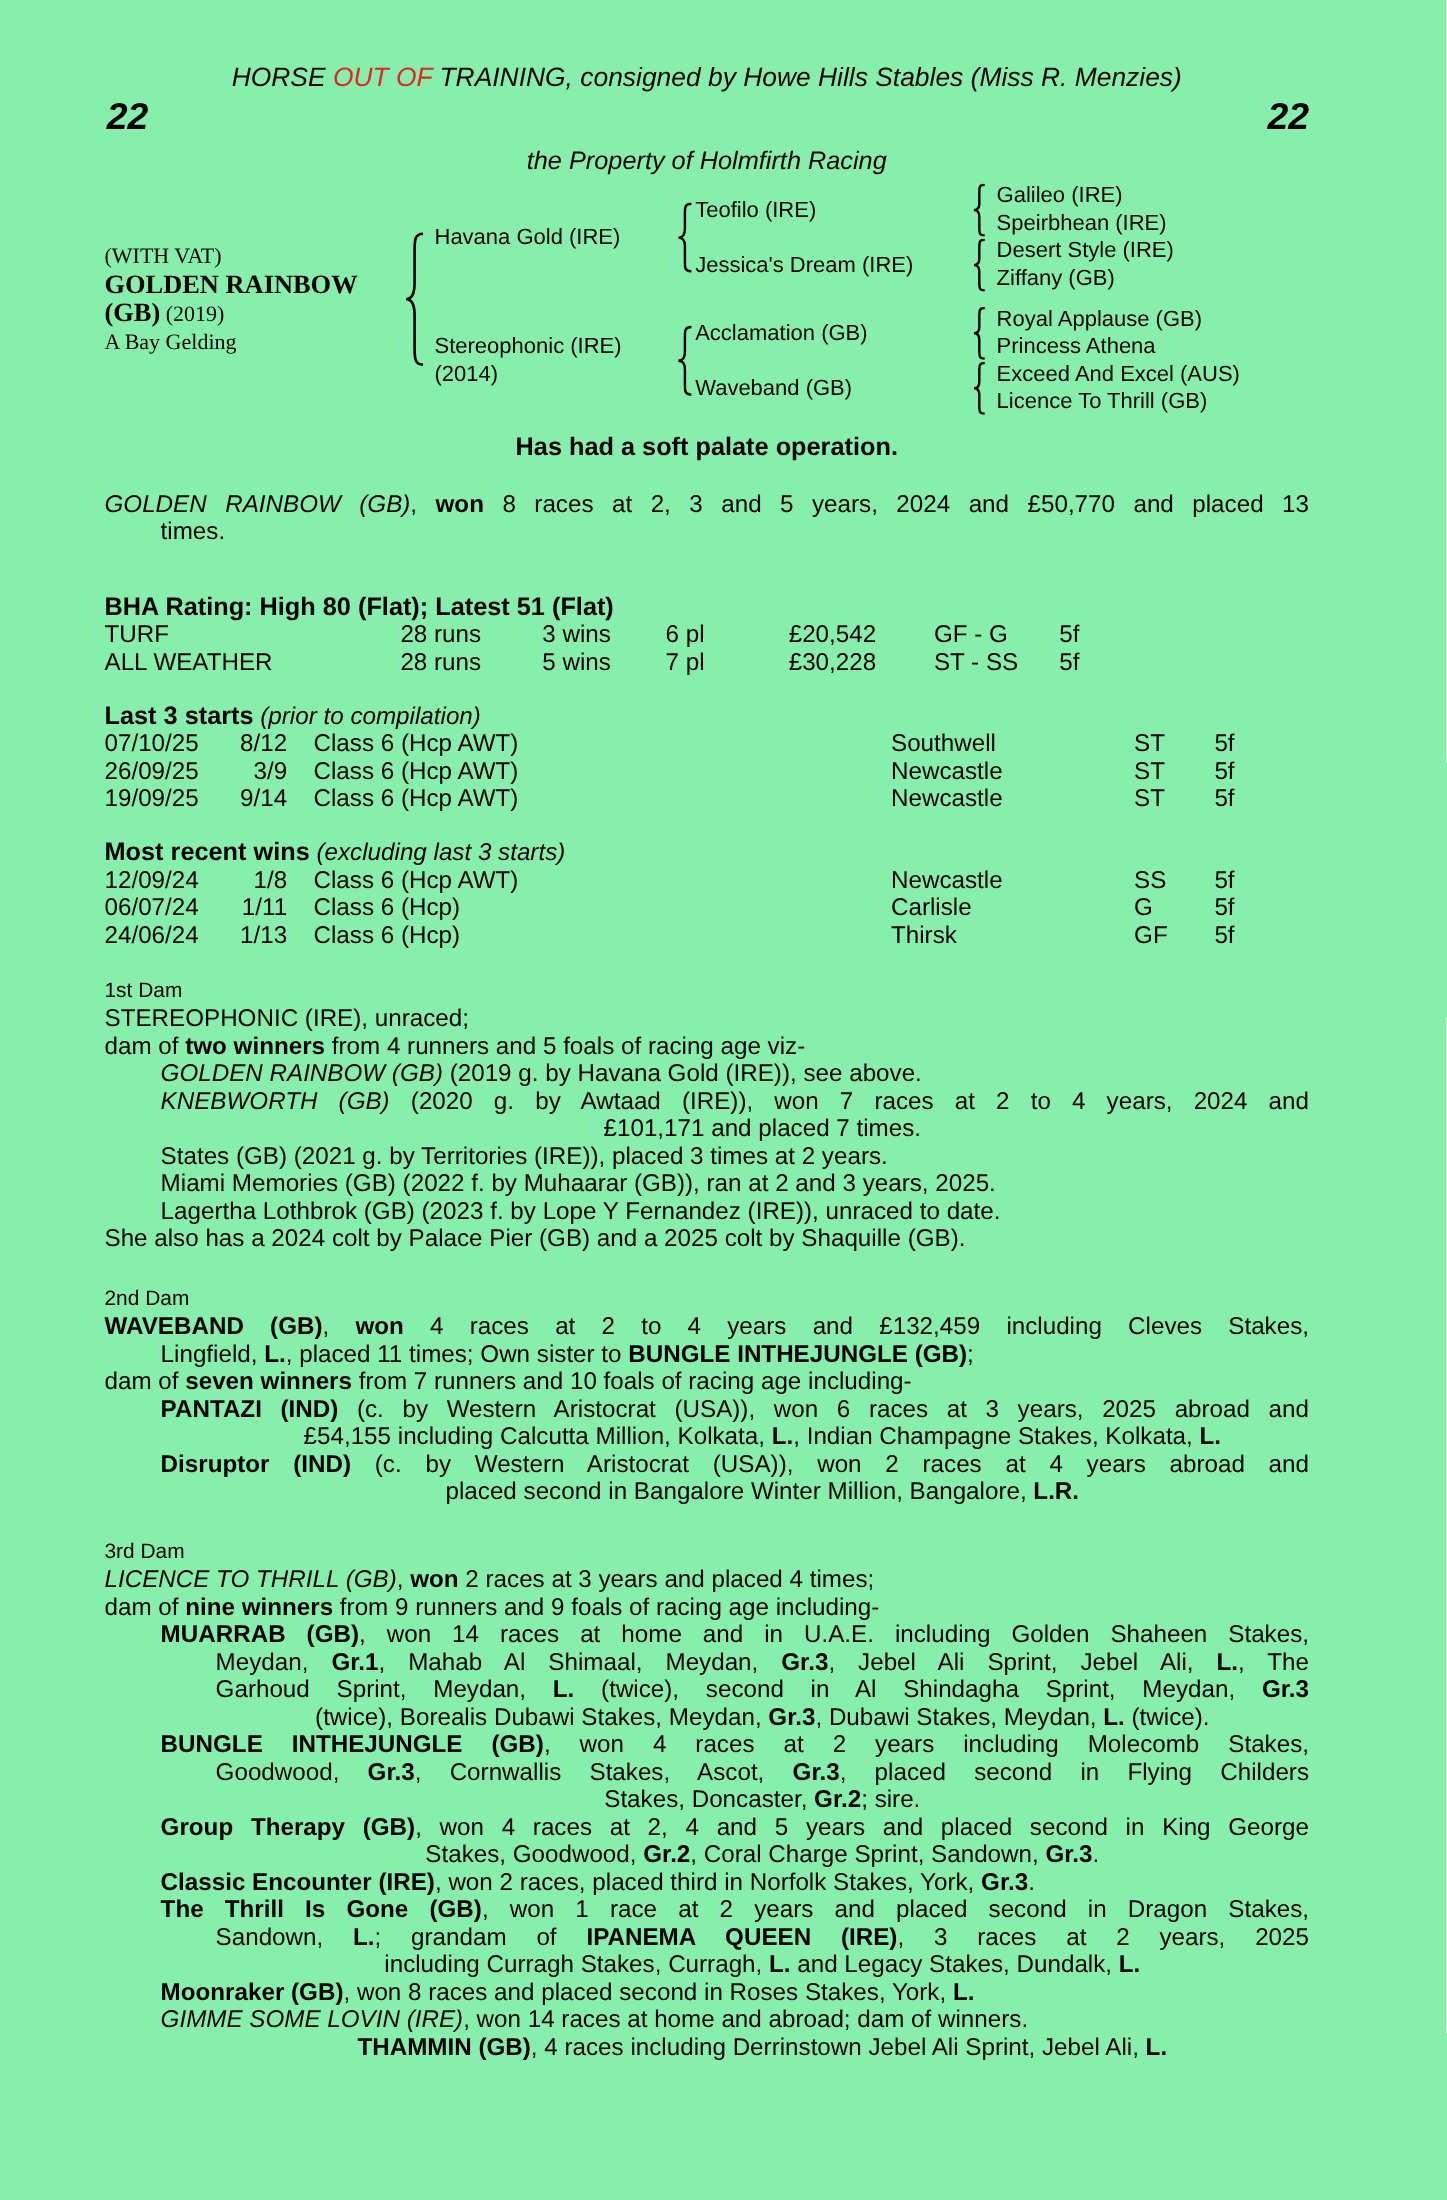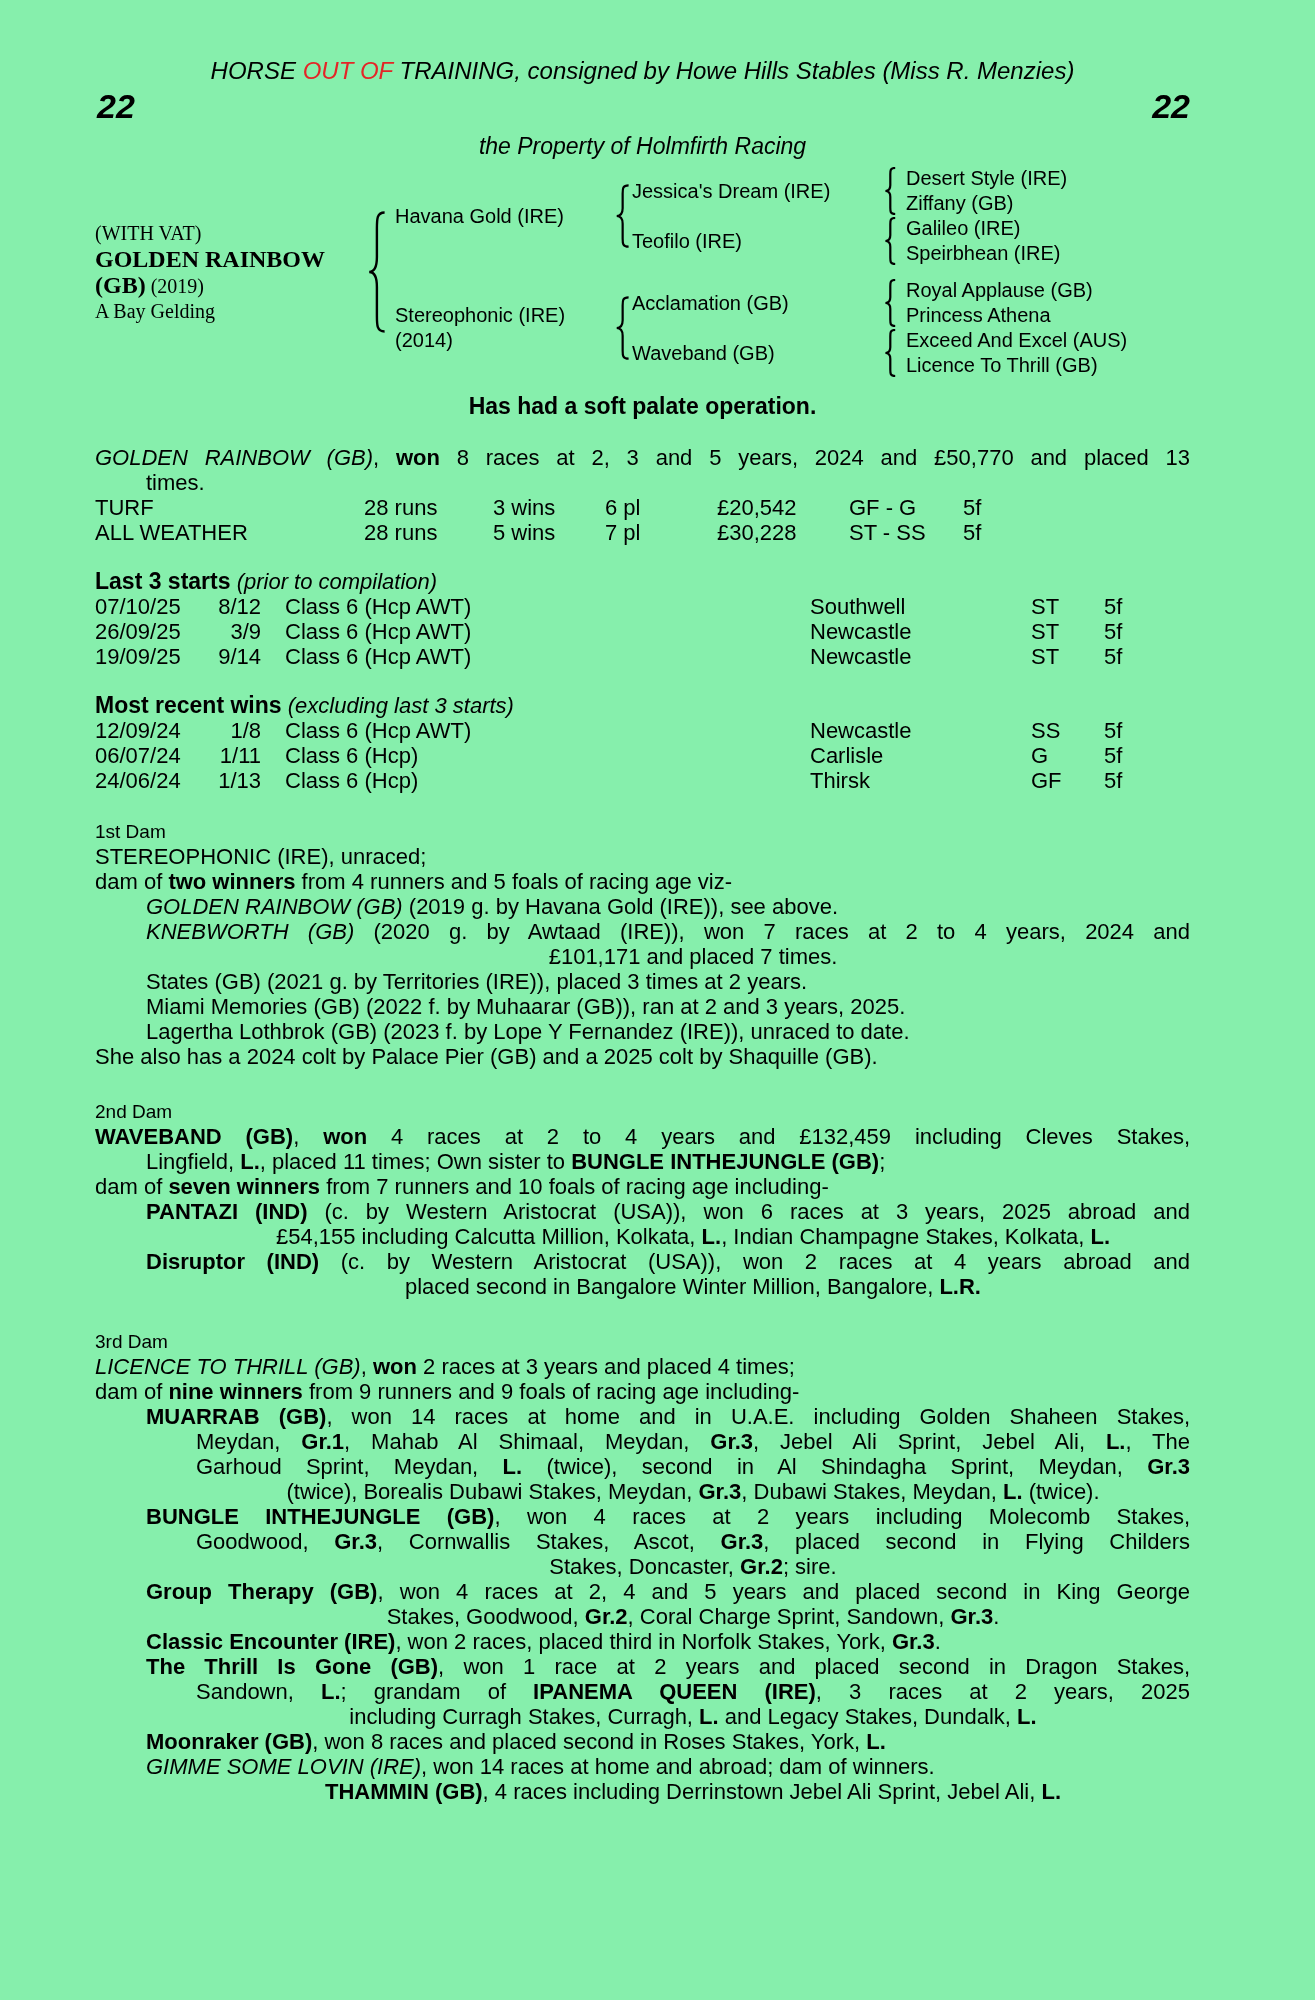--- a/index.html
+++ b/index.html
@@ -108,41 +108,41 @@
 
       <div class="ped-half">
         <div class="ped-parent-name">Havana Gold (IRE)</div>
         <span class="brace">
           <svg width="17" height="64" viewBox="0 0 20 100" preserveAspectRatio="none">
               <path d="M16 2 C9 2 9 7 9 15 L9 38 C9 46 7 50 2 50 C7 50 9 54 9 62 L9 85 C9 93 9 98 16 98" fill="none" stroke="#000" stroke-width="2.2" vector-effect="non-scaling-stroke"></path>
             </svg>
         </span>
         <div class="ped-children">
           <div class="ped-child">
+            <div class="ped-child-name">Teofilo (IRE)</div>
+            <span class="brace">
+              <svg width="14" height="48" viewBox="0 0 20 100" preserveAspectRatio="none">
+                  <path d="M16 2 C9 2 9 7 9 15 L9 38 C9 46 7 50 2 50 C7 50 9 54 9 62 L9 85 C9 93 9 98 16 98" fill="none" stroke="#000" stroke-width="2.2" vector-effect="non-scaling-stroke"></path>
+                </svg>
+            </span>
+            <div class="ped-gps">
+              <div class="ped-gp">Galileo (IRE)</div>
+              <div class="ped-gp">Speirbhean (IRE)</div>
+            </div>
+          </div>
+          <div class="ped-child">
             <div class="ped-child-name">Jessica's Dream (IRE)</div>
             <span class="brace">
               <svg width="14" height="48" viewBox="0 0 20 100" preserveAspectRatio="none">
                   <path d="M16 2 C9 2 9 7 9 15 L9 38 C9 46 7 50 2 50 C7 50 9 54 9 62 L9 85 C9 93 9 98 16 98" fill="none" stroke="#000" stroke-width="2.2" vector-effect="non-scaling-stroke"></path>
                 </svg>
             </span>
             <div class="ped-gps">
               <div class="ped-gp">Desert Style (IRE)</div>
               <div class="ped-gp">Ziffany (GB)</div>
-            </div>
-          </div>
-          <div class="ped-child">
-            <div class="ped-child-name">Teofilo (IRE)</div>
-            <span class="brace">
-              <svg width="14" height="48" viewBox="0 0 20 100" preserveAspectRatio="none">
-                  <path d="M16 2 C9 2 9 7 9 15 L9 38 C9 46 7 50 2 50 C7 50 9 54 9 62 L9 85 C9 93 9 98 16 98" fill="none" stroke="#000" stroke-width="2.2" vector-effect="non-scaling-stroke"></path>
-                </svg>
-            </span>
-            <div class="ped-gps">
-              <div class="ped-gp">Galileo (IRE)</div>
-              <div class="ped-gp">Speirbhean (IRE)</div>
             </div>
           </div>
         </div>
       </div>
 
       <div class="ped-half">
         <div class="ped-parent-name">
           <div>Stereophonic (IRE)</div>
           <div>(2014)</div>
         </div>
@@ -182,20 +182,21 @@
     </div>
   </div>
 
   <div class="notice">Has had a soft palate operation.</div>
 
   <div class="record">
       <div class="ln j"><span class="it">GOLDEN RAINBOW (GB)</span><span>, </span><span class="b">won</span><span> 8 races at 2, 3 and 5 years, 2024 and £50,770 and placed 13</span></div>
       <div class="ln i1"><span>times.</span></div>
     </div>
 
+  <div class="bha">BHA Rating: High 80 (Flat); Latest 51 (Flat)</div>
   <table class="stats-table">
       <tbody>
         <tr>
           <td class="c-surface">TURF</td>
           <td class="c-runs">28 runs</td>
           <td class="c-wins">3 wins</td>
           <td class="c-pl">6 pl</td>
           <td class="c-money">£20,542</td>
           <td class="c-going">GF - G</td>
           <td class="c-dist">5f</td>

